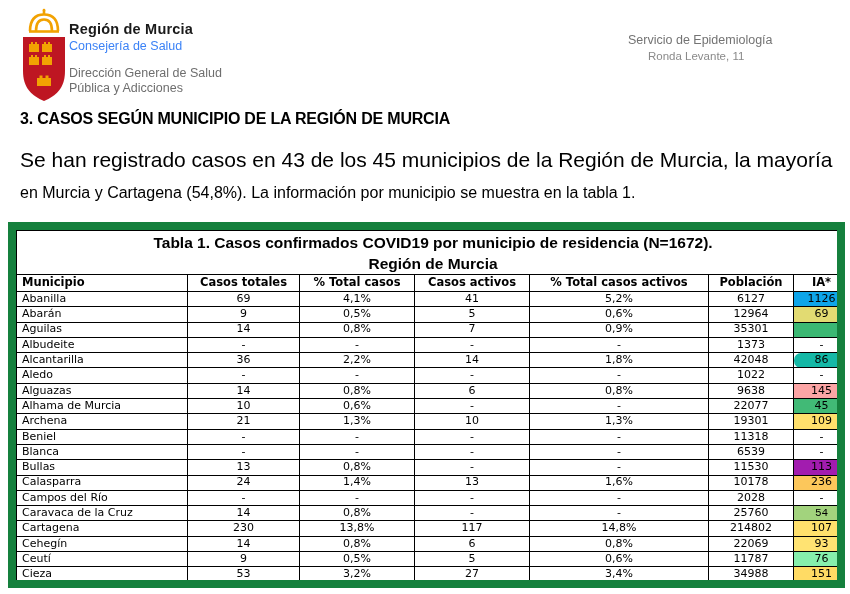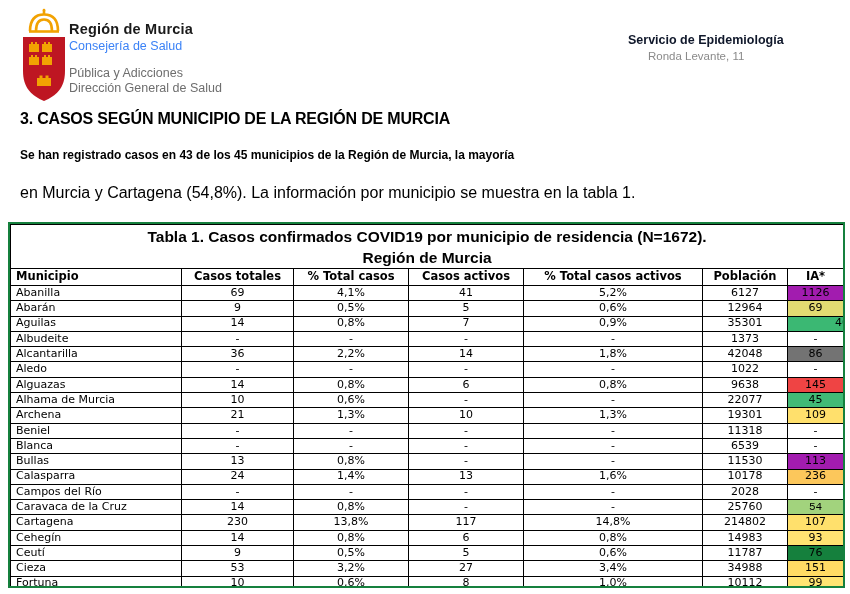--- a/index.html
+++ b/index.html
@@ -7,32 +7,32 @@
               font-family:"Liberation Sans", sans-serif; color:#000; }
   .page { position:relative; width:850px; height:594px; background:#fff; }
 
   
   .logo { position:absolute; left:20px; top:8px; width:48px; height:96px; }
   .org-block { position:absolute; left:69px; top:21px; }
   .org-name { font-size:14.5px; font-weight:bold; color:#1a1a1a; letter-spacing:0.2px; }
   .org-dept { font-size:12.5px; color:#3b82f6; margin-top:2px; }
   .org-sub  { font-size:12.5px; color:#6e6e6e; line-height:15px; margin-top:13px; }
   .service-block { position:absolute; left:628px; top:33px; }
-  .service-name  { font-size:12.5px; font-weight:bold; color:#0f172a; }
+  .service-name  { font-size:12.5px; font-weight:normal; color:#737373; }
   .service-addr  { font-size:11.5px; color:#8a8a8a; line-height:13px; margin-top:3px;margin-left:20px; }
 
   
   .section-title { position:absolute; left:20px; top:110px; font-size:16px;
                    font-weight:bold; letter-spacing:-0.2px; }
-  .para-line1 { position:absolute; left:20px; top:148px; font-size:12px;font-weight:bold; }
+  .para-line1 { position:absolute; left:20px; top:148px; font-size:21px; }
   .para-line2 { position:absolute; left:20px; top:184px; font-size:16px; }
 
   
   .table-wrap { position:absolute; left:8px; top:222px; width:837px; height:366px;
-                overflow:hidden; border:2px solid #15803d; background:#fff; }
+                overflow:hidden; border:8px solid #15803d; background:#fff; }
   table { border-collapse:collapse; table-layout:fixed; width:833px; }
   td, th { border:1px solid #000; font-family:"DejaVu Sans", sans-serif;
            font-size:11px; text-align:center; vertical-align:middle;
            padding:0 3px; line-height:1.15; overflow:hidden; white-space:nowrap; }
   .title-cell { font-family:"Liberation Sans", sans-serif; font-weight:bold;
                 font-size:15.5px; height:44px; line-height:21px; }
   .head-row th { font-size:11.5px; font-weight:bold; height:17px; }
   tbody tr { height:15.3px; }
   .left { text-align:left; padding-left:5px; }
   .partial td { height:12px; border-top:1px solid #000; }
@@ -59,22 +59,22 @@
         <path d="M22 49 h2 v-2 h2 v2 h2 v-2 h2 v2 h2 v8 h-10 z"></path>
         <path d="M17 70 h2.5 v-2.5 h3 v2.5 h3 v-2.5 h3 v2.5 h2.5 v8 h-14 z"></path>
       </g>
     </g>
   </svg>
 
   <div class="org-block">
     <div class="org-name">Región de Murcia</div>
     <div class="org-dept">Consejería de Salud</div>
     <div class="org-sub">
+      <div>Dirección General de Salud</div>
       <div>Pública y Adicciones</div>
-      <div>Dirección General de Salud</div>
     </div>
   </div>
 
   <div class="service-block">
     <div class="service-name">Servicio de Epidemiología</div>
     <div class="service-addr">
       <div>Ronda Levante, 11</div>
     </div>
   </div>
 
@@ -111,21 +111,21 @@
         </tr>
       </thead>
       <tbody>
           <tr>
             <td class="left">Abanilla</td>
             <td>69</td>
             <td>4,1%</td>
             <td>41</td>
             <td>5,2%</td>
             <td>6127</td>
-            <td style="background: #a21caf; margin-top: 25px;">1126</td>
+            <td style="background: #0ea5e9; margin-top: 25px;">1126</td>
           </tr>
           <tr>
             <td class="left">Abarán</td>
             <td>9</td>
             <td>0,5%</td>
             <td>5</td>
             <td>0,6%</td>
             <td>12964</td>
             <td style="background: rgb(226, 219, 114);">69</td>
           </tr>
@@ -147,39 +147,39 @@
             <td>1373</td>
             <td>-</td>
           </tr>
           <tr>
             <td class="left">Alcantarilla</td>
             <td>36</td>
             <td>2,2%</td>
             <td>14</td>
             <td>1,8%</td>
             <td>42048</td>
-            <td style="background: #737373;">86</td>
+            <td style="background: #14b8a6; border-radius: 7px;">86</td>
           </tr>
           <tr>
             <td class="left">Aledo</td>
             <td>-</td>
             <td>-</td>
             <td>-</td>
             <td>-</td>
             <td>1022</td>
             <td>-</td>
           </tr>
           <tr>
             <td class="left">Alguazas</td>
             <td>14</td>
             <td>0,8%</td>
             <td>6</td>
             <td>0,8%</td>
             <td>9638</td>
-            <td style="background: #ef4444;">145</td>
+            <td style="background: #fca5a5;">145</td>
           </tr>
           <tr>
             <td class="left">Alhama de Murcia</td>
             <td>10</td>
             <td>0,6%</td>
             <td>-</td>
             <td>-</td>
             <td>22077</td>
             <td style="background: rgb(65, 186, 118);">45</td>
           </tr>
@@ -254,31 +254,31 @@
             <td>14,8%</td>
             <td>214802</td>
             <td style="background: rgb(255, 224, 108);">107</td>
           </tr>
           <tr>
             <td class="left">Cehegín</td>
             <td>14</td>
             <td>0,8%</td>
             <td>6</td>
             <td>0,8%</td>
-            <td>14983</td>
+            <td>22069</td>
             <td style="background: rgb(255, 227, 114);">93</td>
           </tr>
           <tr>
             <td class="left">Ceutí</td>
             <td>9</td>
             <td>0,5%</td>
             <td>5</td>
             <td>0,6%</td>
             <td>11787</td>
-            <td style="background: #15803d;">76</td>
+            <td style="background: #86efac;">76</td>
           </tr>
           <tr>
             <td class="left">Cieza</td>
             <td>53</td>
             <td>3,2%</td>
             <td>27</td>
             <td>3,4%</td>
             <td>34988</td>
             <td style="background: rgb(255, 219, 100);">151</td>
           </tr>

